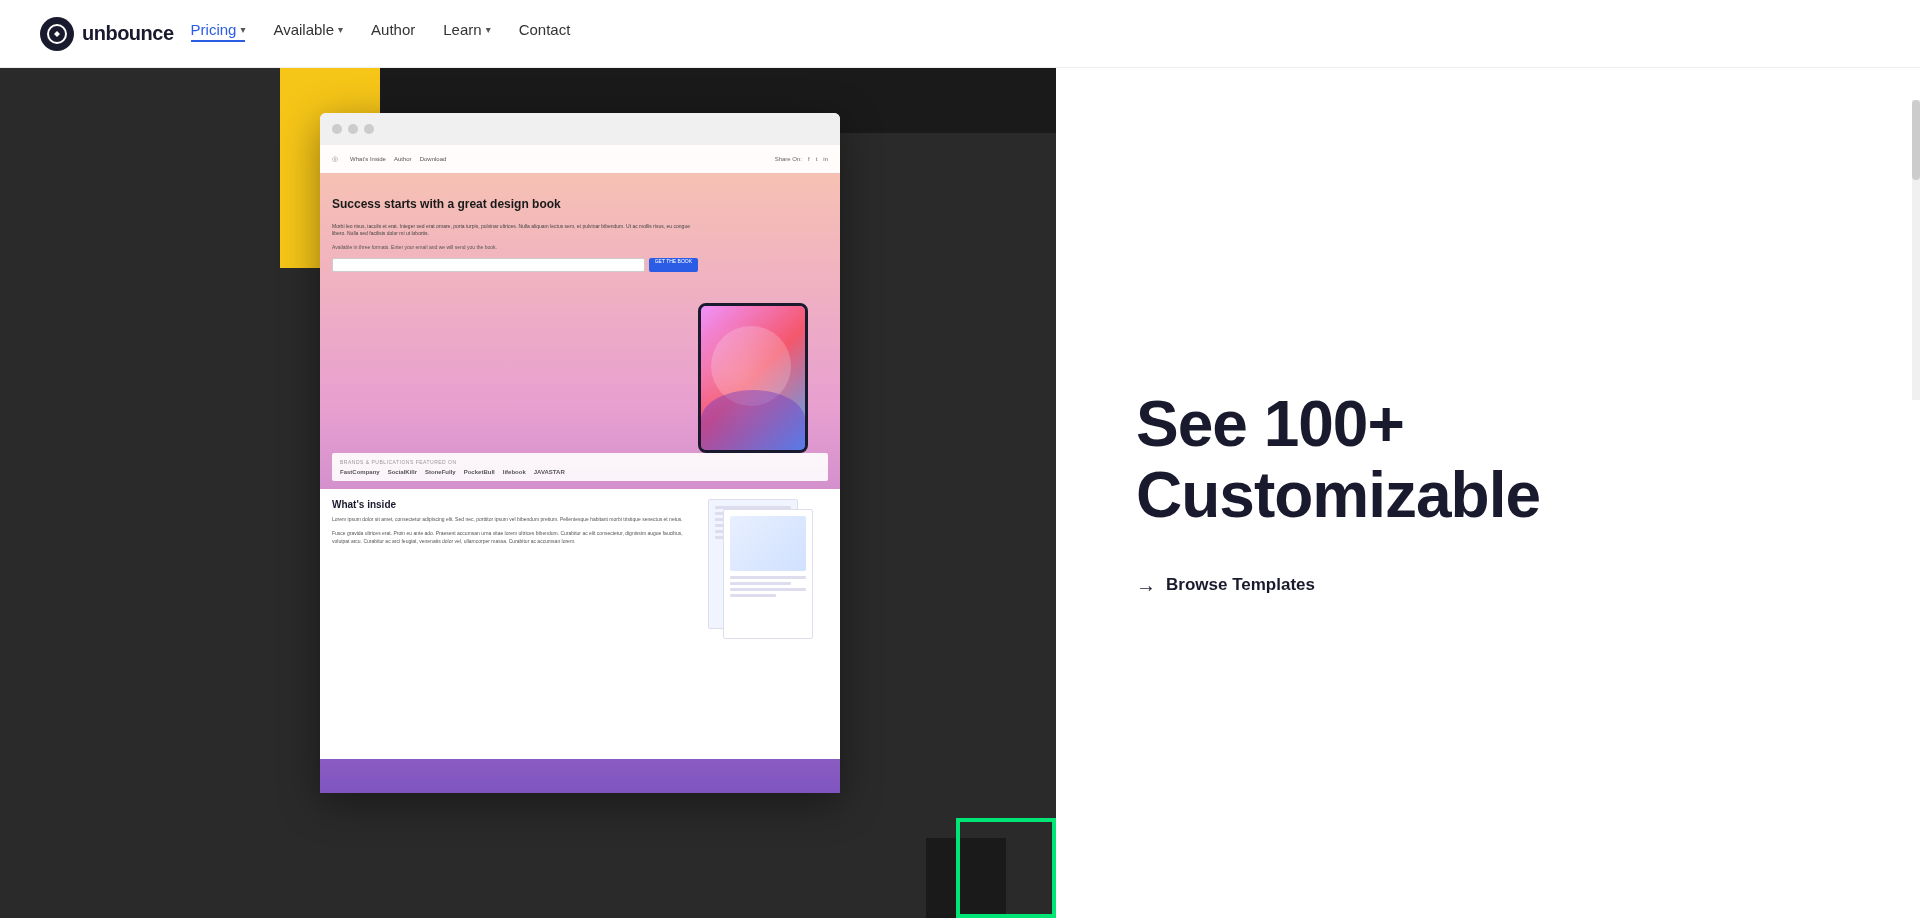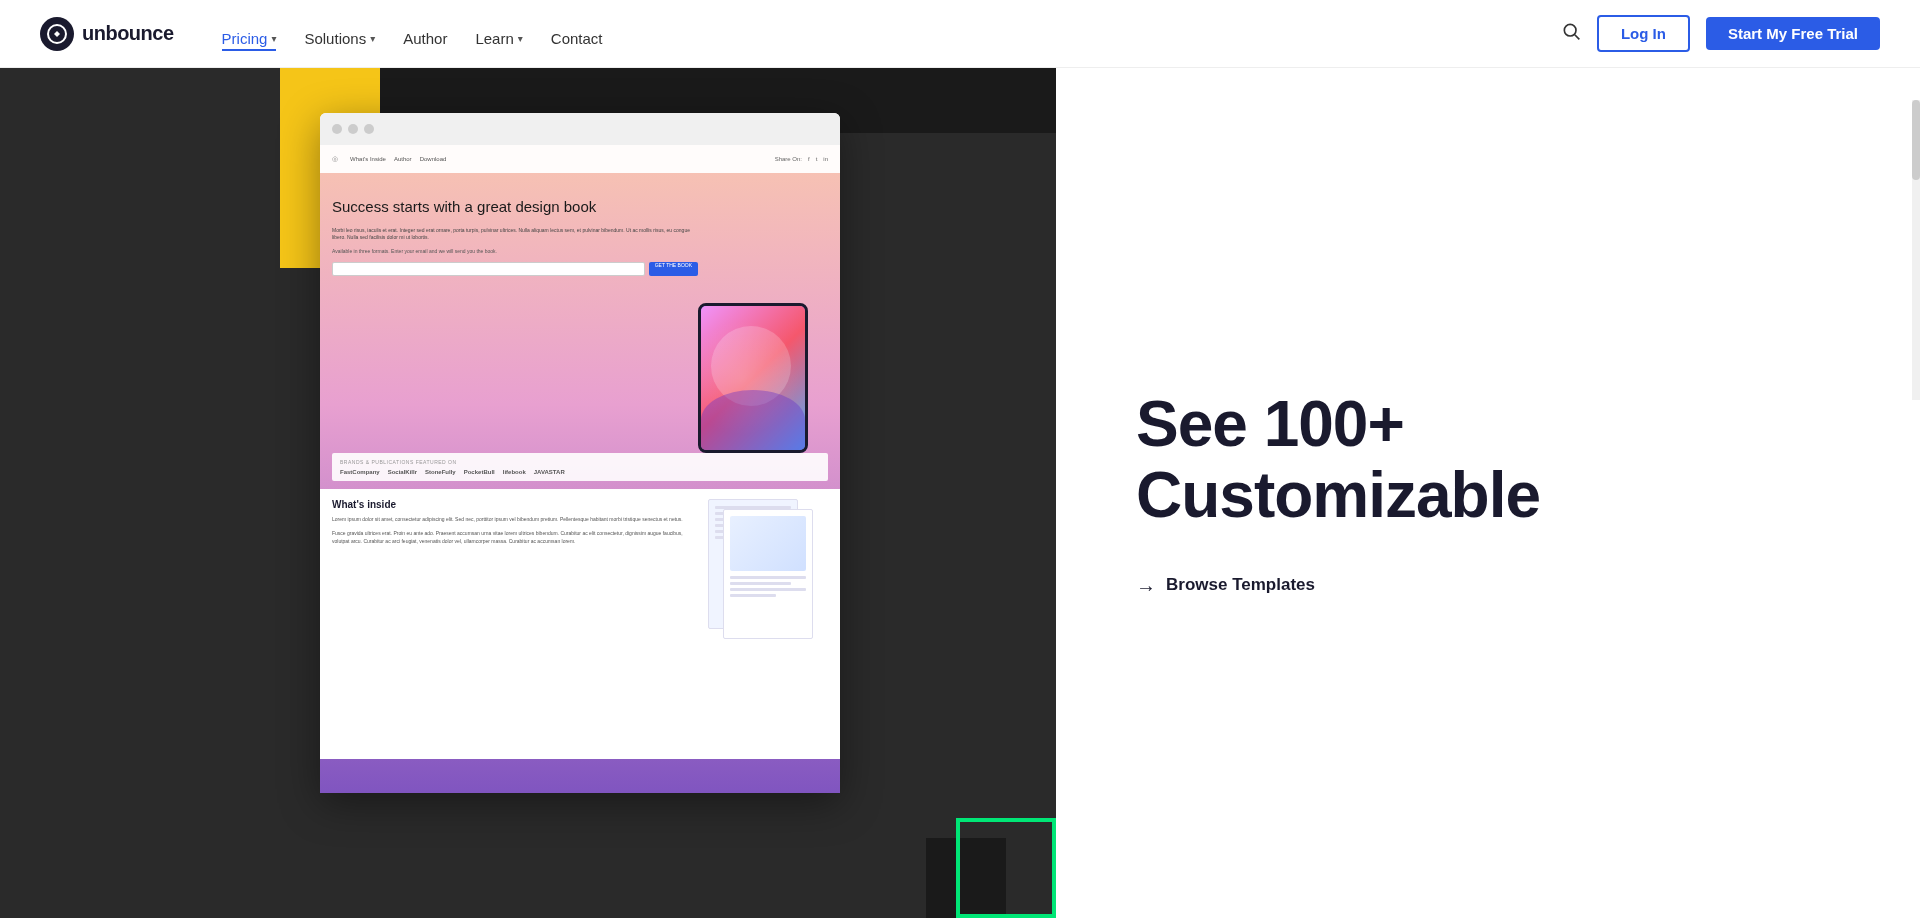--- a/index.html
+++ b/index.html
@@ -10,21 +10,21 @@
       display: flex;
       align-items: center;
       justify-content: space-between;
       padding: 0 40px;
       height: 68px;
       border-bottom: 1px solid #eee;
       position: relative;
       z-index: 10;
       background: #fff;
     }
-    .nav-left { display: flex; align-items: flex-end; gap: 48px; }
+    .nav-left { display: flex; align-items: flex-start; gap: 17px; }
     .nav-logo { display: flex; align-items: center; gap: 8px; text-decoration: none; }
     .nav-logo-icon {
       width: 34px; height: 34px;
       background: #1a1a2e;
       border-radius: 50%;
       display: flex; align-items: center; justify-content: center;
       color: #fff;
       font-size: 14px;
       font-weight: bold;
     }
@@ -158,22 +158,22 @@
       display: flex;
       padding: 10px 12px 0;
       position: relative;
       height: 280px;
     }
     .lp-hero-text {
       flex: 1;
       padding-top: 14px;
     }
     .lp-hero-title {
-      font-size: 15px;
-      font-weight: 400;
+      font-size: 12px;
+      font-weight: 700;
       color: #1a1a1a;
       line-height: 1.3;
       margin-bottom: 10px;
     }
     .lp-hero-body {
       font-size: 5px;
       color: #444;
       line-height: 1.5;
       margin-bottom: 6px;
     }
@@ -389,44 +389,34 @@
         </svg>
       </div>
       <span class="nav-logo-text">unbounce</span>
     </a>
     <div class="nav-links">
       <a class="nav-link active" href="#">
         <span>Pricing</span>
         <span class="chevron">▾</span>
       </a>
       <a class="nav-link" href="#">
-        <span>Solutions</span>
+        <span>Available</span>
         <span class="chevron">▾</span>
       </a>
       <a class="nav-link" href="#">
         <span>Author</span>
       </a>
       <a class="nav-link" href="#">
         <span>Learn</span>
         <span class="chevron">▾</span>
       </a>
       <a class="nav-link" href="#">
         <span>Contact</span>
       </a>
     </div>
-  </div>
-  <div class="nav-right">
-    <span class="search-icon">
-      <svg width="20" height="20" viewBox="0 0 24 24" fill="none" stroke="#333" stroke-width="2">
-        <circle cx="11" cy="11" r="7"></circle>
-        <line x1="16.5" y1="16.5" x2="22" y2="22"></line>
-      </svg>
-    </span>
-    <button class="btn-login">Log In</button>
-    <button class="btn-trial">Start My Free Trial</button>
   </div>
 </nav>
 
 <div class="main-content">
 
   <div class="left-panel">
     <div class="yellow-block"></div>
     <div class="dark-top-bar"></div>
 
     <div class="browser-mockup">

